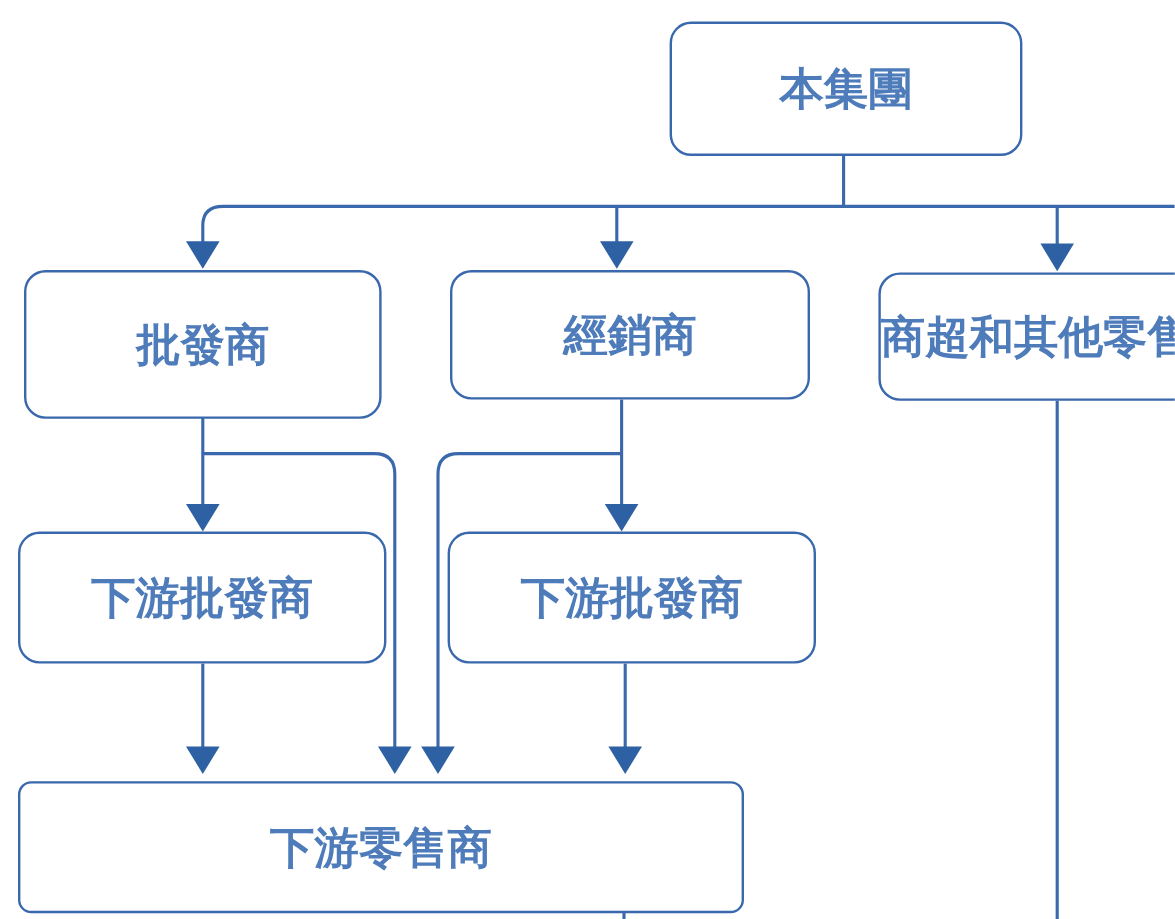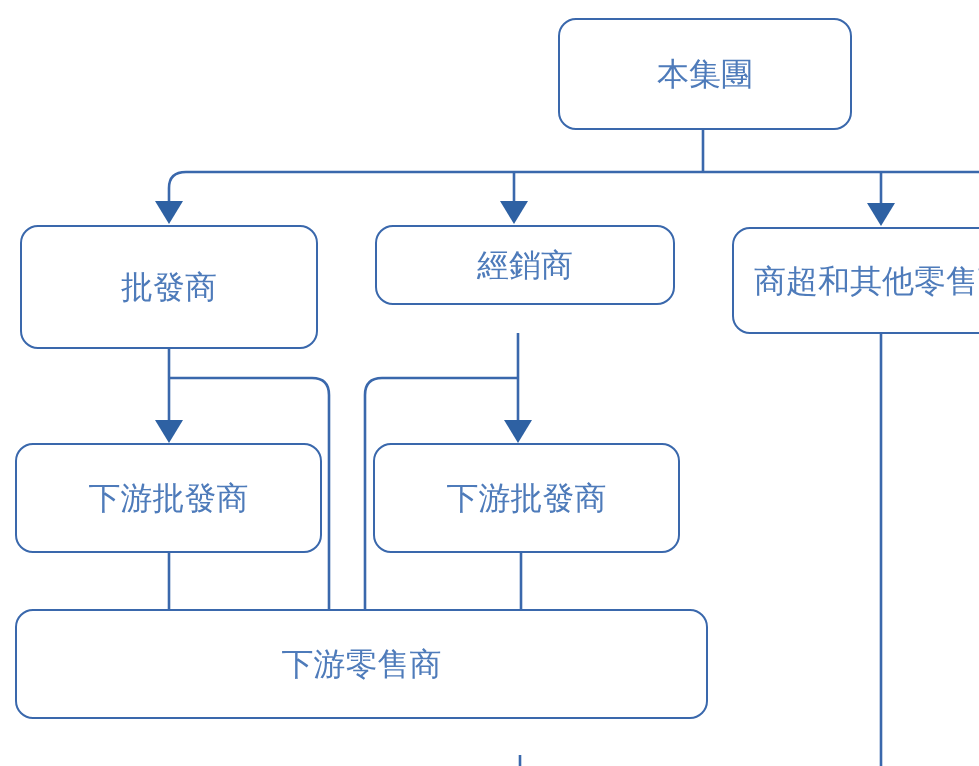--- a/index.html
+++ b/index.html
@@ -24,33 +24,34 @@
     position:absolute;
     z-index:2;
     box-sizing:border-box;
     border:2.6px solid var(--line);
     border-radius:18px;
     background:#fff;
     display:flex;
     align-items:center;
     justify-content:center;
     color:var(--text);
-    font-size:32px;
+    font-size:37px;
     line-height:1;
     white-space:nowrap;
     text-align:center;
+    font-weight:bold;
   }
   
   #n-group      {left:558px; top:18px;  width:294px; height:112px;}
   #n-wholesaler {left:20px;  top:225px; width:298px; height:124px;}
-  #n-distributor{left:375px; top:225px; width:300px; height:80px;}
+  #n-distributor{left:375px; top:225px; width:300px; height:108px;}
   #n-supermkt   {left:732px; top:227px; width:300px; height:107px; border-top-right-radius:18px;}
   #n-dwhole-l   {left:15px;  top:443px; width:307px; height:110px;}
   #n-dwhole-r   {left:373px; top:443px; width:307px; height:110px;}
-  #n-dretail    {left:15px;  top:609px; width:693px; height:110px;}
+  #n-dretail    {left:15px;  top:651px; width:605px; height:110px;border-radius:11px;}
 </style>
 </head>
 <body>
 
 <div class="stage">
 
   <svg class="connector-layer" viewBox="0 0 979 766" xmlns="http://www.w3.org/2000/svg">
 
     <path d="M 703 128 V 172"></path>
 

